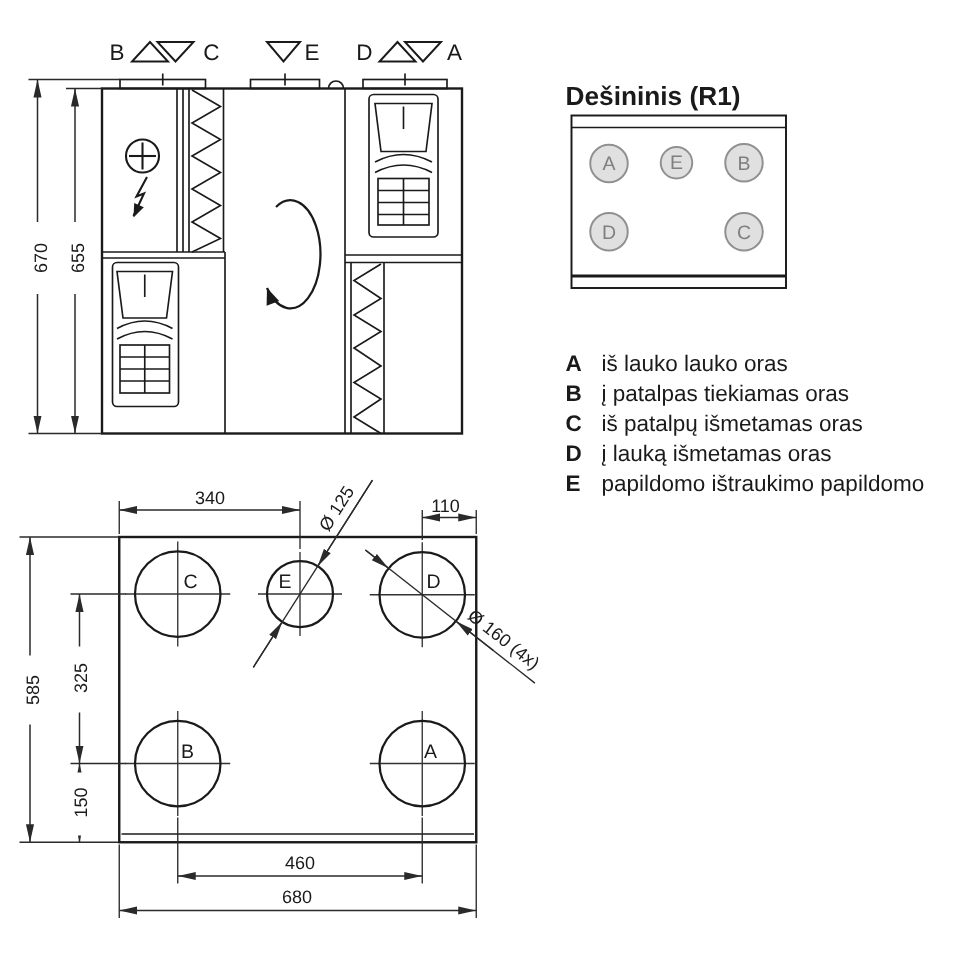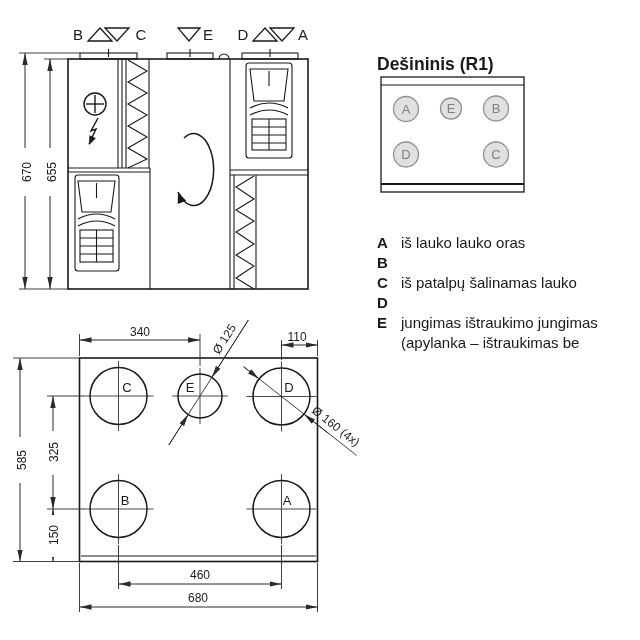--- a/index.html
+++ b/index.html
@@ -240,31 +240,32 @@
 
 <div class="title">Dešininis (R1)</div>
 
 <div class="legend">
   <div class="lg-row">
     <span class="lg-key">A</span>
     <span>iš lauko lauko oras</span>
   </div>
   <div class="lg-row">
     <span class="lg-key">B</span>
+    <span>į patalpas tiekiamas oras</span>
   </div>
   <div class="lg-row">
     <span class="lg-key">C</span>
-    <span>iš patalpų šalinamas lauko</span>
+    <span>iš patalpų išmetamas oras</span>
   </div>
   <div class="lg-row">
     <span class="lg-key">D</span>
+    <span>į lauką išmetamas oras</span>
   </div>
   <div class="lg-row">
     <span class="lg-key">E</span>
-    <span>jungimas ištraukimo jungimas</span>
+    <span>papildomo ištraukimo papildomo</span>
   </div>
   <div class="lg-row">
     <span class="lg-key"></span>
-    <span>(apylanka – ištraukimas be</span>
   </div>
 </div>
 
 </div>
 
 </body></html>

